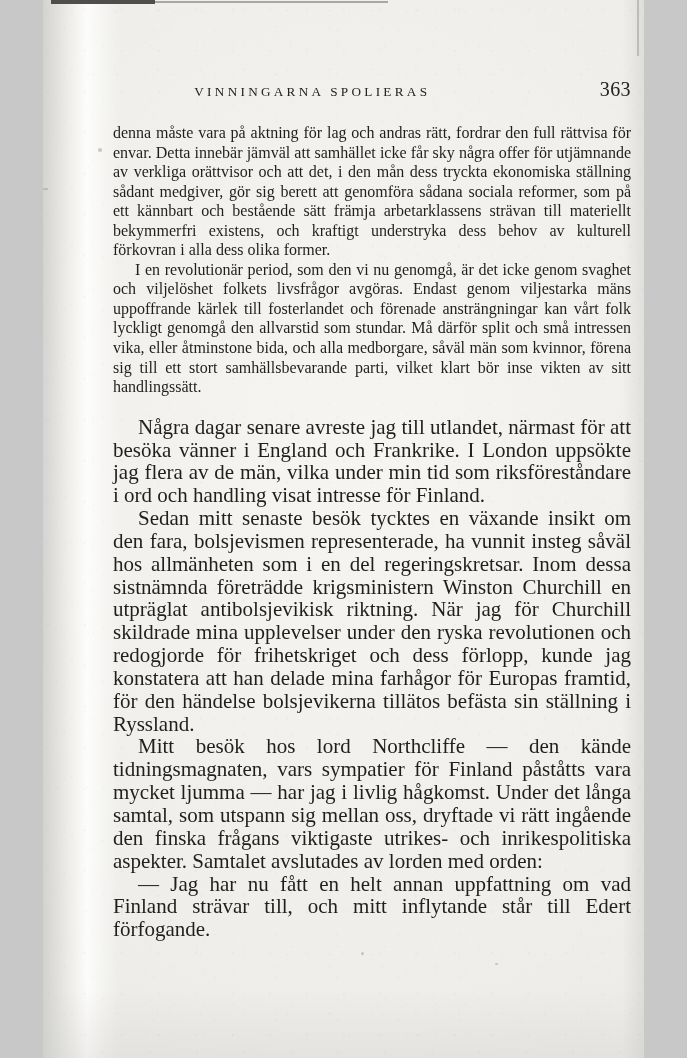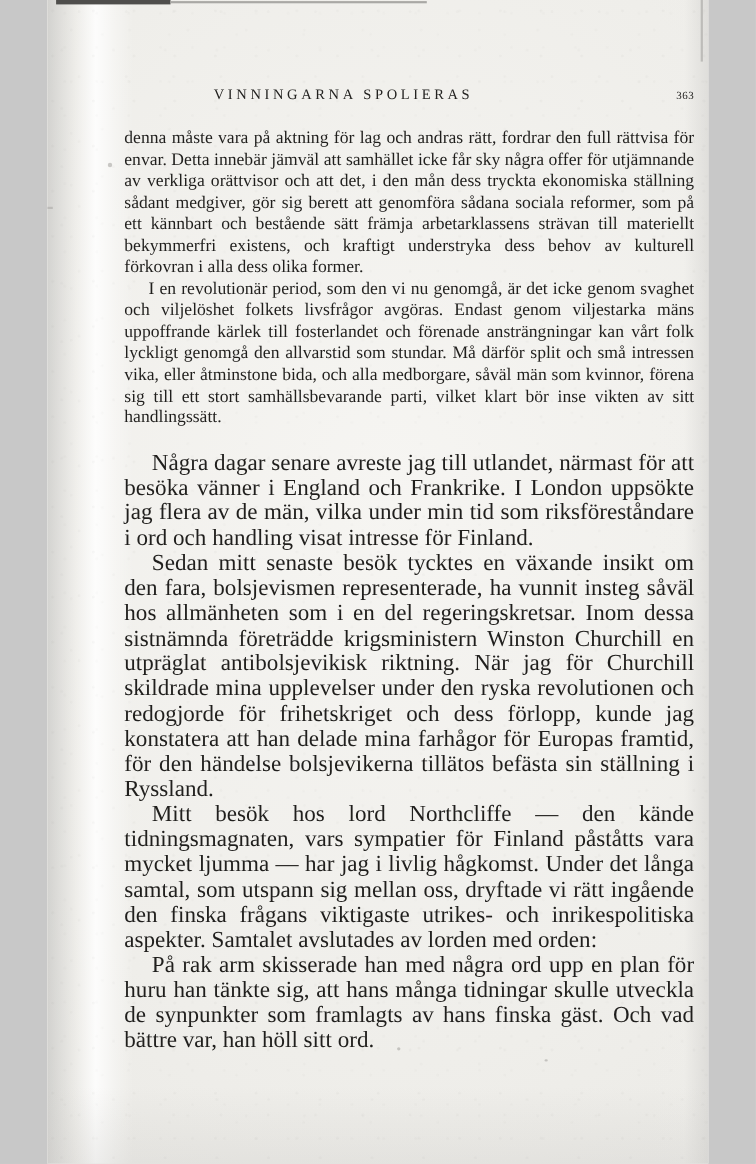--- a/index.html
+++ b/index.html
@@ -115,21 +115,21 @@
     margin-bottom: 22px;
   }
   .running-head .title {
     font-size: 13.2px;
     letter-spacing: 3.3px;
     text-indent: 3.3px;
     padding-left: 78px;
     color: #232220;
   }
   .running-head .folio {
-    font-size: 10px;
+    font-size: 20px;
     letter-spacing: .4px;
     color: #232220;
     font-family: "Liberation Serif", "DejaVu Serif", serif;
   }
 
   
   .section-small p {
     margin: 0;
     font-size: 16px;
     line-height: 19.55px;
@@ -193,17 +193,17 @@
 
     <div class="section-small">
       <p>denna måste vara på aktning för lag och andras rätt, fordrar den full rättvisa för envar.  Detta innebär jämväl att samhället icke får sky några offer för utjämnande av verkliga orättvisor och att det, i den mån dess tryckta ekonomiska ställning sådant medgiver, gör sig berett att genomföra sådana sociala reformer, som på ett kännbart och bestående sätt främja arbetarklassens strävan till materiellt bekymmerfri existens, och kraftigt understryka dess behov av kulturell förkovran i alla dess olika former.</p>
       <p class="indent">I en revolutionär period, som den vi nu genomgå, är det icke genom svaghet och viljelöshet folkets livsfrågor avgöras.  Endast genom viljestarka mäns uppoffrande kärlek till fosterlandet och förenade ansträngningar kan vårt folk lyckligt genomgå den allvarstid som stundar.  Må därför split och små intressen vika, eller åtminstone bida, och alla medborgare, såväl män som kvinnor, förena sig till ett stort samhällsbevarande parti, vilket klart bör inse vikten av sitt handlingssätt.</p>
     </div>
 
     <div class="section-main">
       <p>Några dagar senare avreste jag till utlandet, närmast för att besöka vänner i England och Frankrike.  I London uppsökte jag flera av de män, vilka under min tid som riksföreståndare i ord och handling visat intresse för Finland.</p>
       <p>Sedan mitt senaste besök tycktes en växande insikt om den fara, bolsjevismen representerade, ha vunnit insteg såväl hos allmänheten som i en del regeringskretsar.  Inom dessa sistnämnda företrädde krigsministern Winston Churchill en utpräglat antibolsjevikisk riktning.  När jag för Churchill skildrade mina upplevelser under den ryska revolutionen och redogjorde för frihetskriget och dess förlopp, kunde jag konstatera att han delade mina farhågor för Europas framtid, för den händelse bolsjevikerna tillätos befästa sin ställning i Ryssland.</p>
       <p>Mitt besök hos lord Northcliffe — den kände tidningsmagnaten, vars sympatier för Finland påståtts vara mycket ljumma — har jag i livlig hågkomst.  Under det långa samtal, som utspann sig mellan oss, dryftade vi rätt ingående den finska frågans viktigaste utrikes- och inrikespolitiska aspekter.  Samtalet avslutades av lorden med orden:</p>
-      <p>På rak arm skisserade han med några ord upp en plan för huru han tänkte sig, att hans många tidningar skulle utveckla de synpunkter som framlagts av hans finska gäst.  Och vad bättre var, han höll sitt ord.</p>
+      <p>— Jag har nu fått en helt annan uppfattning om vad Finland strävar till, och mitt inflytande står till Edert förfogande.</p>
     </div>
 
   </div>
 </div>
 
 </body></html>

